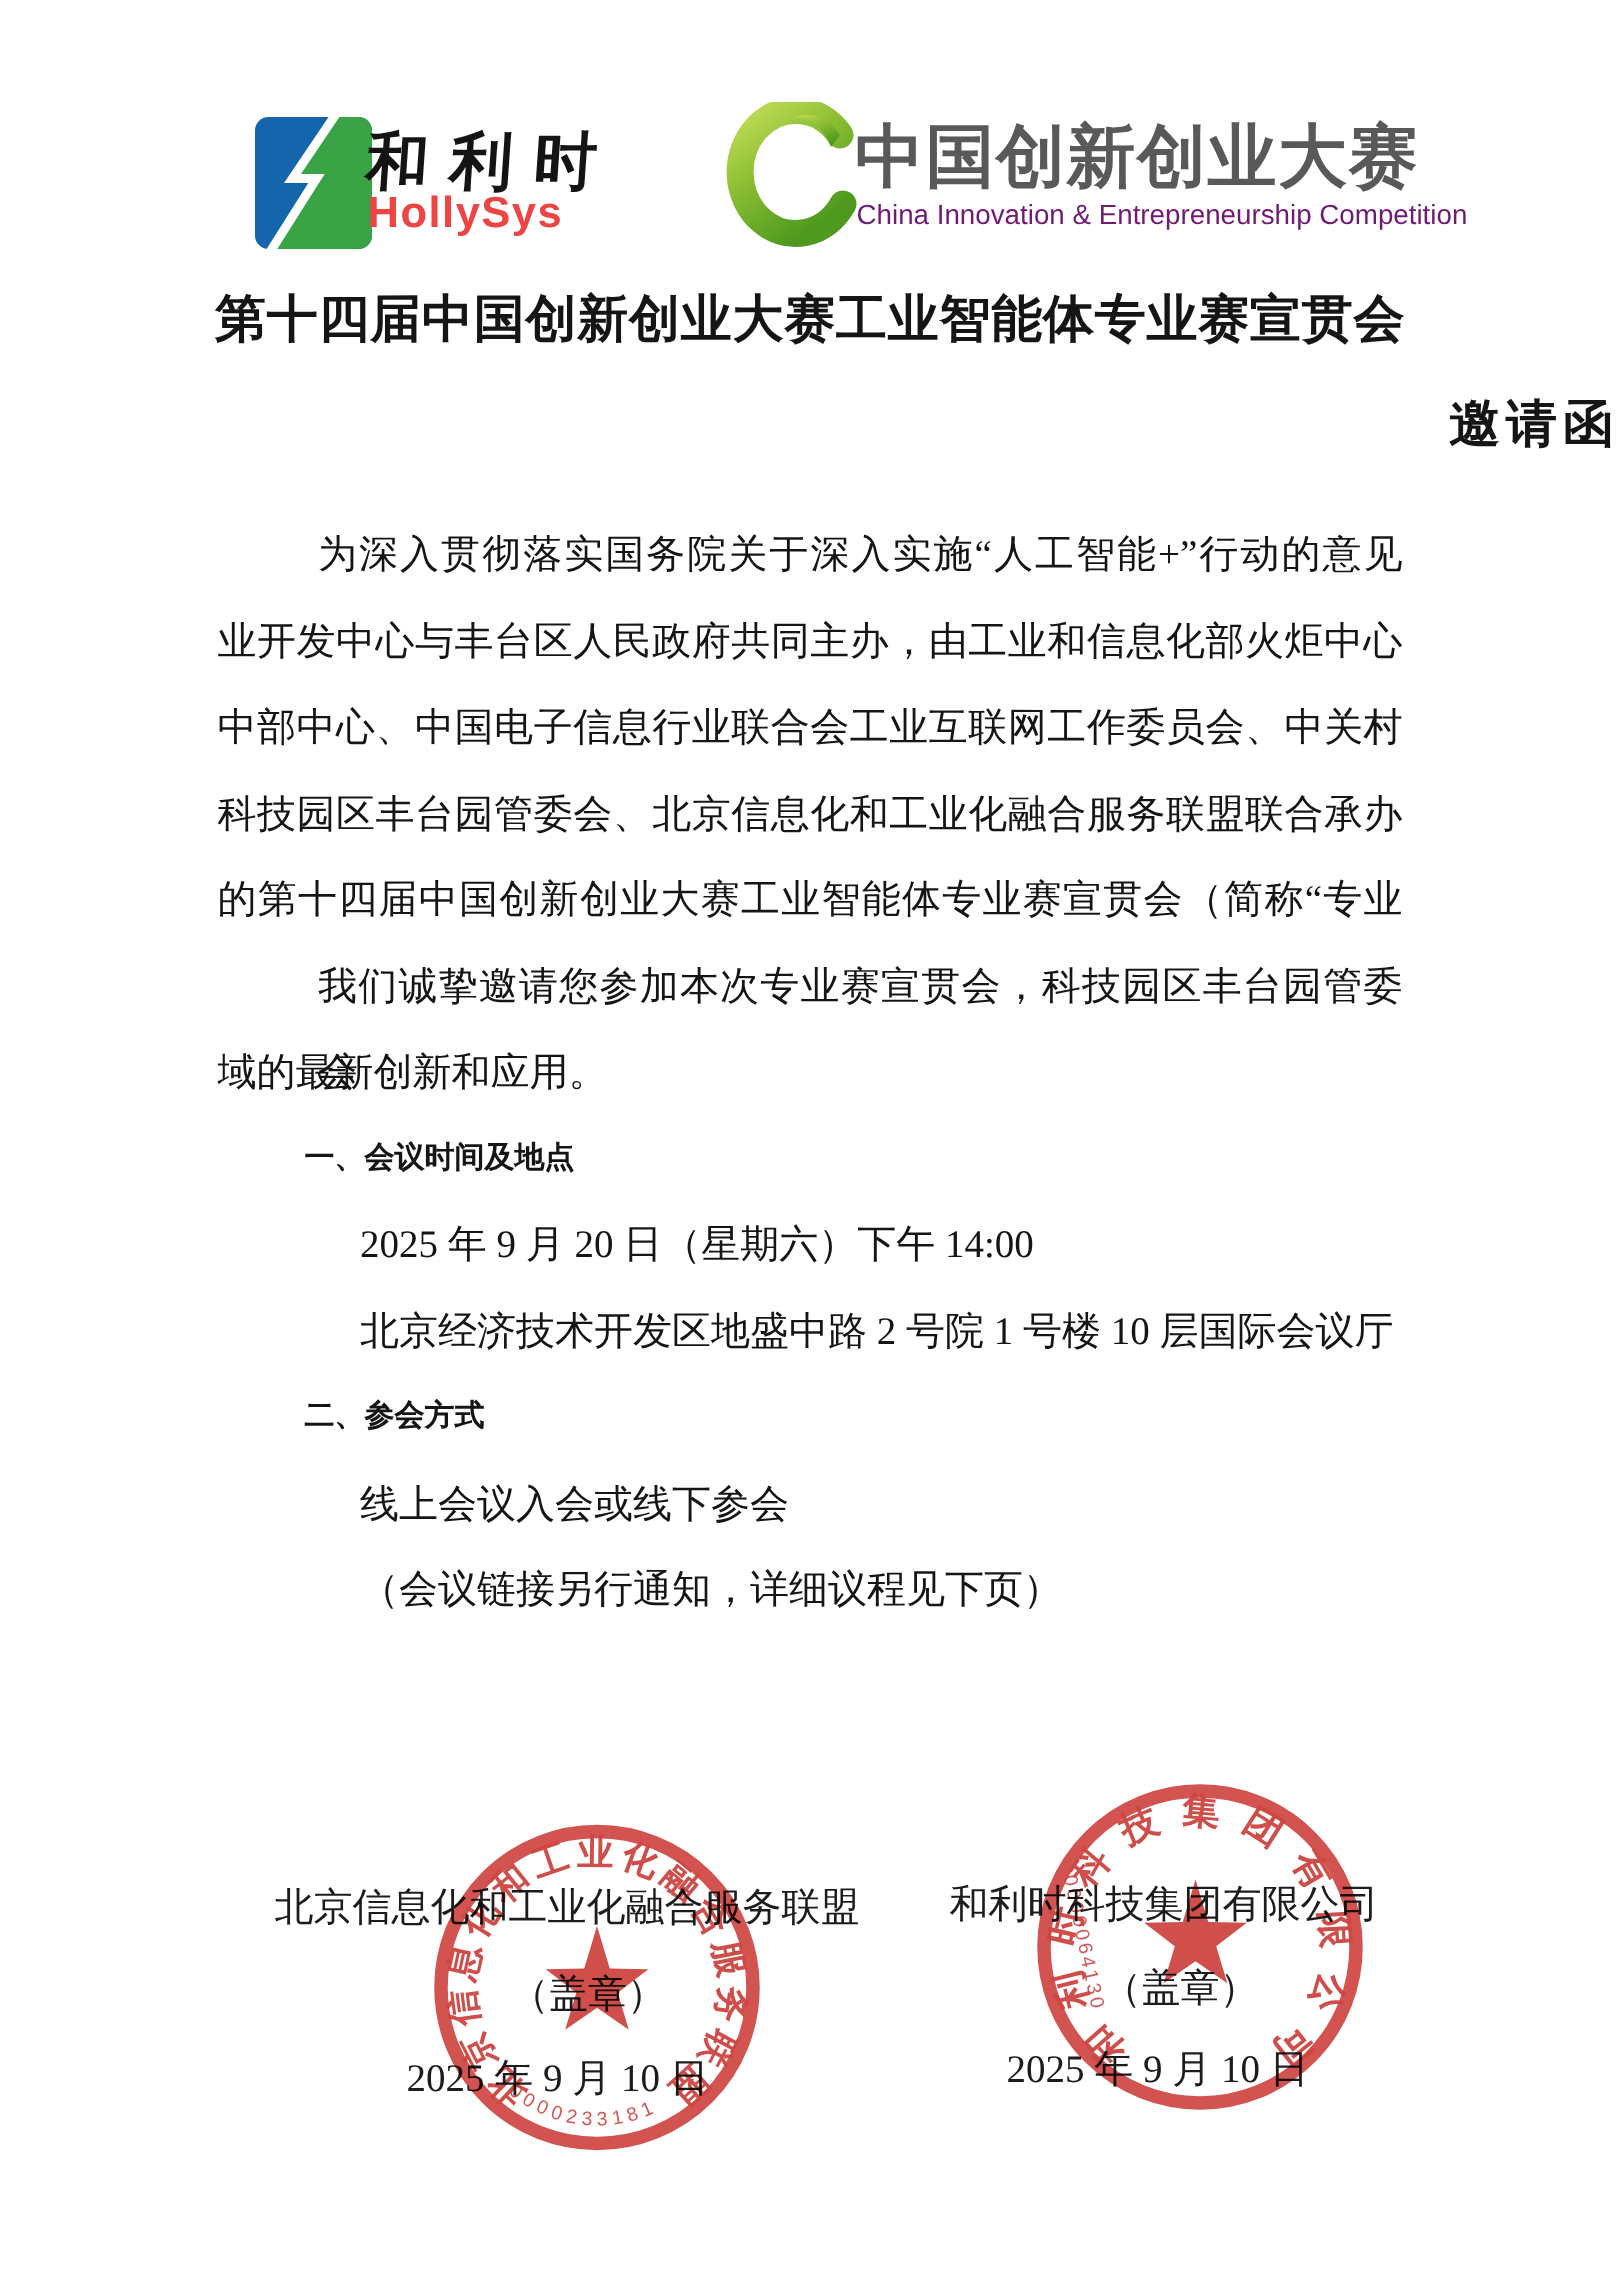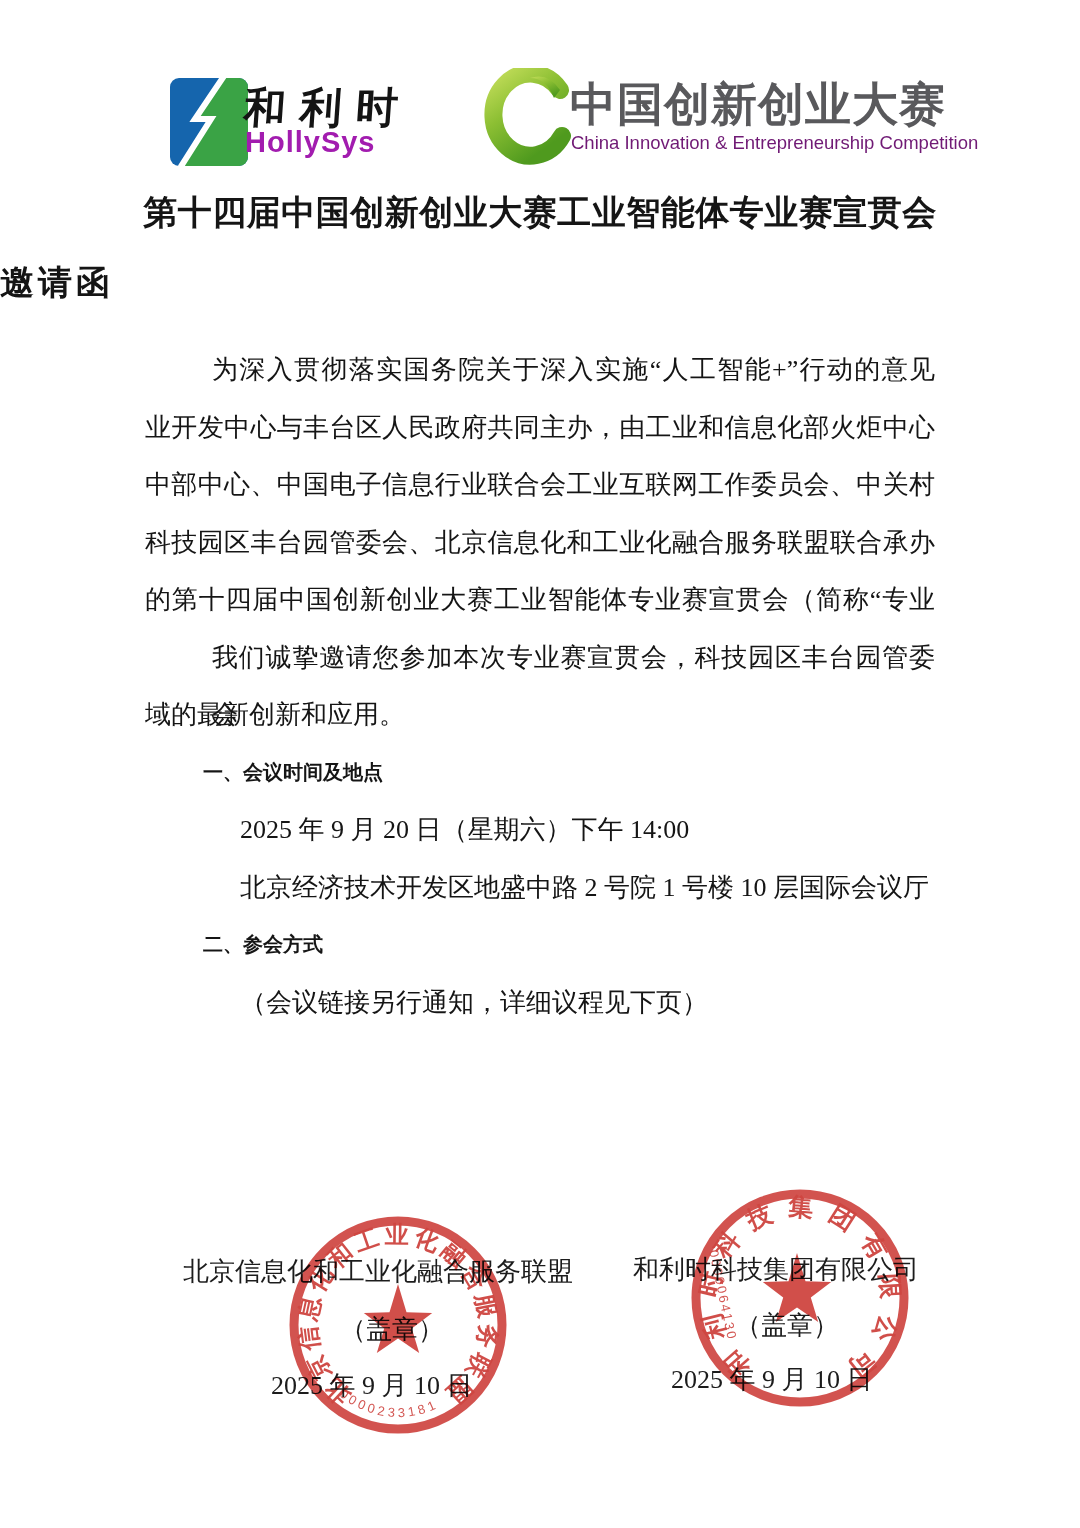--- a/index.html
+++ b/index.html
@@ -6,31 +6,31 @@
   body{
     width:1080px;height:1528px;background:#ffffff;position:relative;
     font-family:"Liberation Serif", serif;color:#151515;overflow:hidden;
   }
   .abs{position:absolute;}
   
   #hollysys-logo{left:168px;top:76px;width:260px;height:92px;}
   #hollysys-cn{left:244px;top:80px;width:180px;font-size:42px;font-weight:900;
     letter-spacing:14px;white-space:nowrap;color:#141414;
     font-family:"Liberation Serif", serif;transform:skewX(-4deg);}
-  #hollysys-en{left:245px;top:126px;font-size:29px;font-weight:bold;color:#a21caf;
+  #hollysys-en{left:245px;top:126px;font-size:29px;font-weight:bold;color:#ef4444;
     font-family:"Liberation Sans", sans-serif;letter-spacing:1px;}
   #ciec-logo{left:478px;top:68px;width:470px;height:100px;}
   #ciec-cn{left:570px;top:74px;font-size:46px;font-weight:bold;color:#59595c;
     letter-spacing:1px;white-space:nowrap;font-family:"Liberation Serif", serif;}
   #ciec-en{left:571px;top:132px;font-size:18.5px;color:#701a75;white-space:nowrap;
     font-family:"Liberation Sans", sans-serif;}
   
   #title-line1{left:0;top:190px;width:1080px;text-align:center;font-size:34px;
     font-weight:bold;letter-spacing:0.5px;white-space:nowrap;}
-  #title-line2{left:0;top:260px;width:1080px;text-align:left;font-size:34px;
+  #title-line2{left:0;top:260px;width:1080px;text-align:right;font-size:34px;
     font-weight:bold;letter-spacing:4px;}
   
   #content{position:absolute;left:145px;top:341px;width:790px;}
   .ln{height:57.5px;line-height:57.5px;font-size:26px;white-space:nowrap;}
   .fill{text-align:justify;text-align-last:justify;white-space:normal;}
   .indent{padding-left:67px;}
   .hd{font-family:"Liberation Sans", sans-serif;font-weight:bold;font-size:20px;
     padding-left:58px;}
   .sub{padding-left:95px;}
   
@@ -82,20 +82,21 @@
   <div class="ln fill">业开发中心与丰台区人民政府共同主办，由工业和信息化部火炬中心</div>
   <div class="ln fill">中部中心、中国电子信息行业联合会工业互联网工作委员会、中关村</div>
   <div class="ln fill">科技园区丰台园管委会、北京信息化和工业化融合服务联盟联合承办</div>
   <div class="ln fill">的第十四届中国创新创业大赛工业智能体专业赛宣贯会（简称“专业</div>
   <div class="ln fill indent">我们诚挚邀请您参加本次专业赛宣贯会，科技园区丰台园管委会</div>
   <div class="ln">域的最新创新和应用。</div>
   <div class="ln hd">一、会议时间及地点</div>
   <div class="ln sub">2025 年 9 月 20 日（星期六）下午 14:00</div>
   <div class="ln sub">北京经济技术开发区地盛中路 2 号院 1 号楼 10 层国际会议厅</div>
   <div class="ln hd">二、参会方式</div>
+  <div class="ln sub">线上会议入会或线下参会</div>
   <div class="ln sub">（会议链接另行通知，详细议程见下页）</div>
 </div>
 
 <div class="sealtxt" style="left:183px;top:1254px;">北京信息化和工业化融合服务联盟</div>
 <div class="sealtxt" style="left:340px;top:1312px;">（盖章）</div>
 <div class="sealtxt" style="left:271px;top:1368px;">2025 年 9 月 10 日</div>
 
 <div class="sealtxt" style="left:633px;top:1252px;">和利时科技集团有限公司</div>
 <div class="sealtxt" style="left:735px;top:1308px;">（盖章）</div>
 <div class="sealtxt" style="left:671px;top:1362px;">2025 年 9 月 10 日</div>

